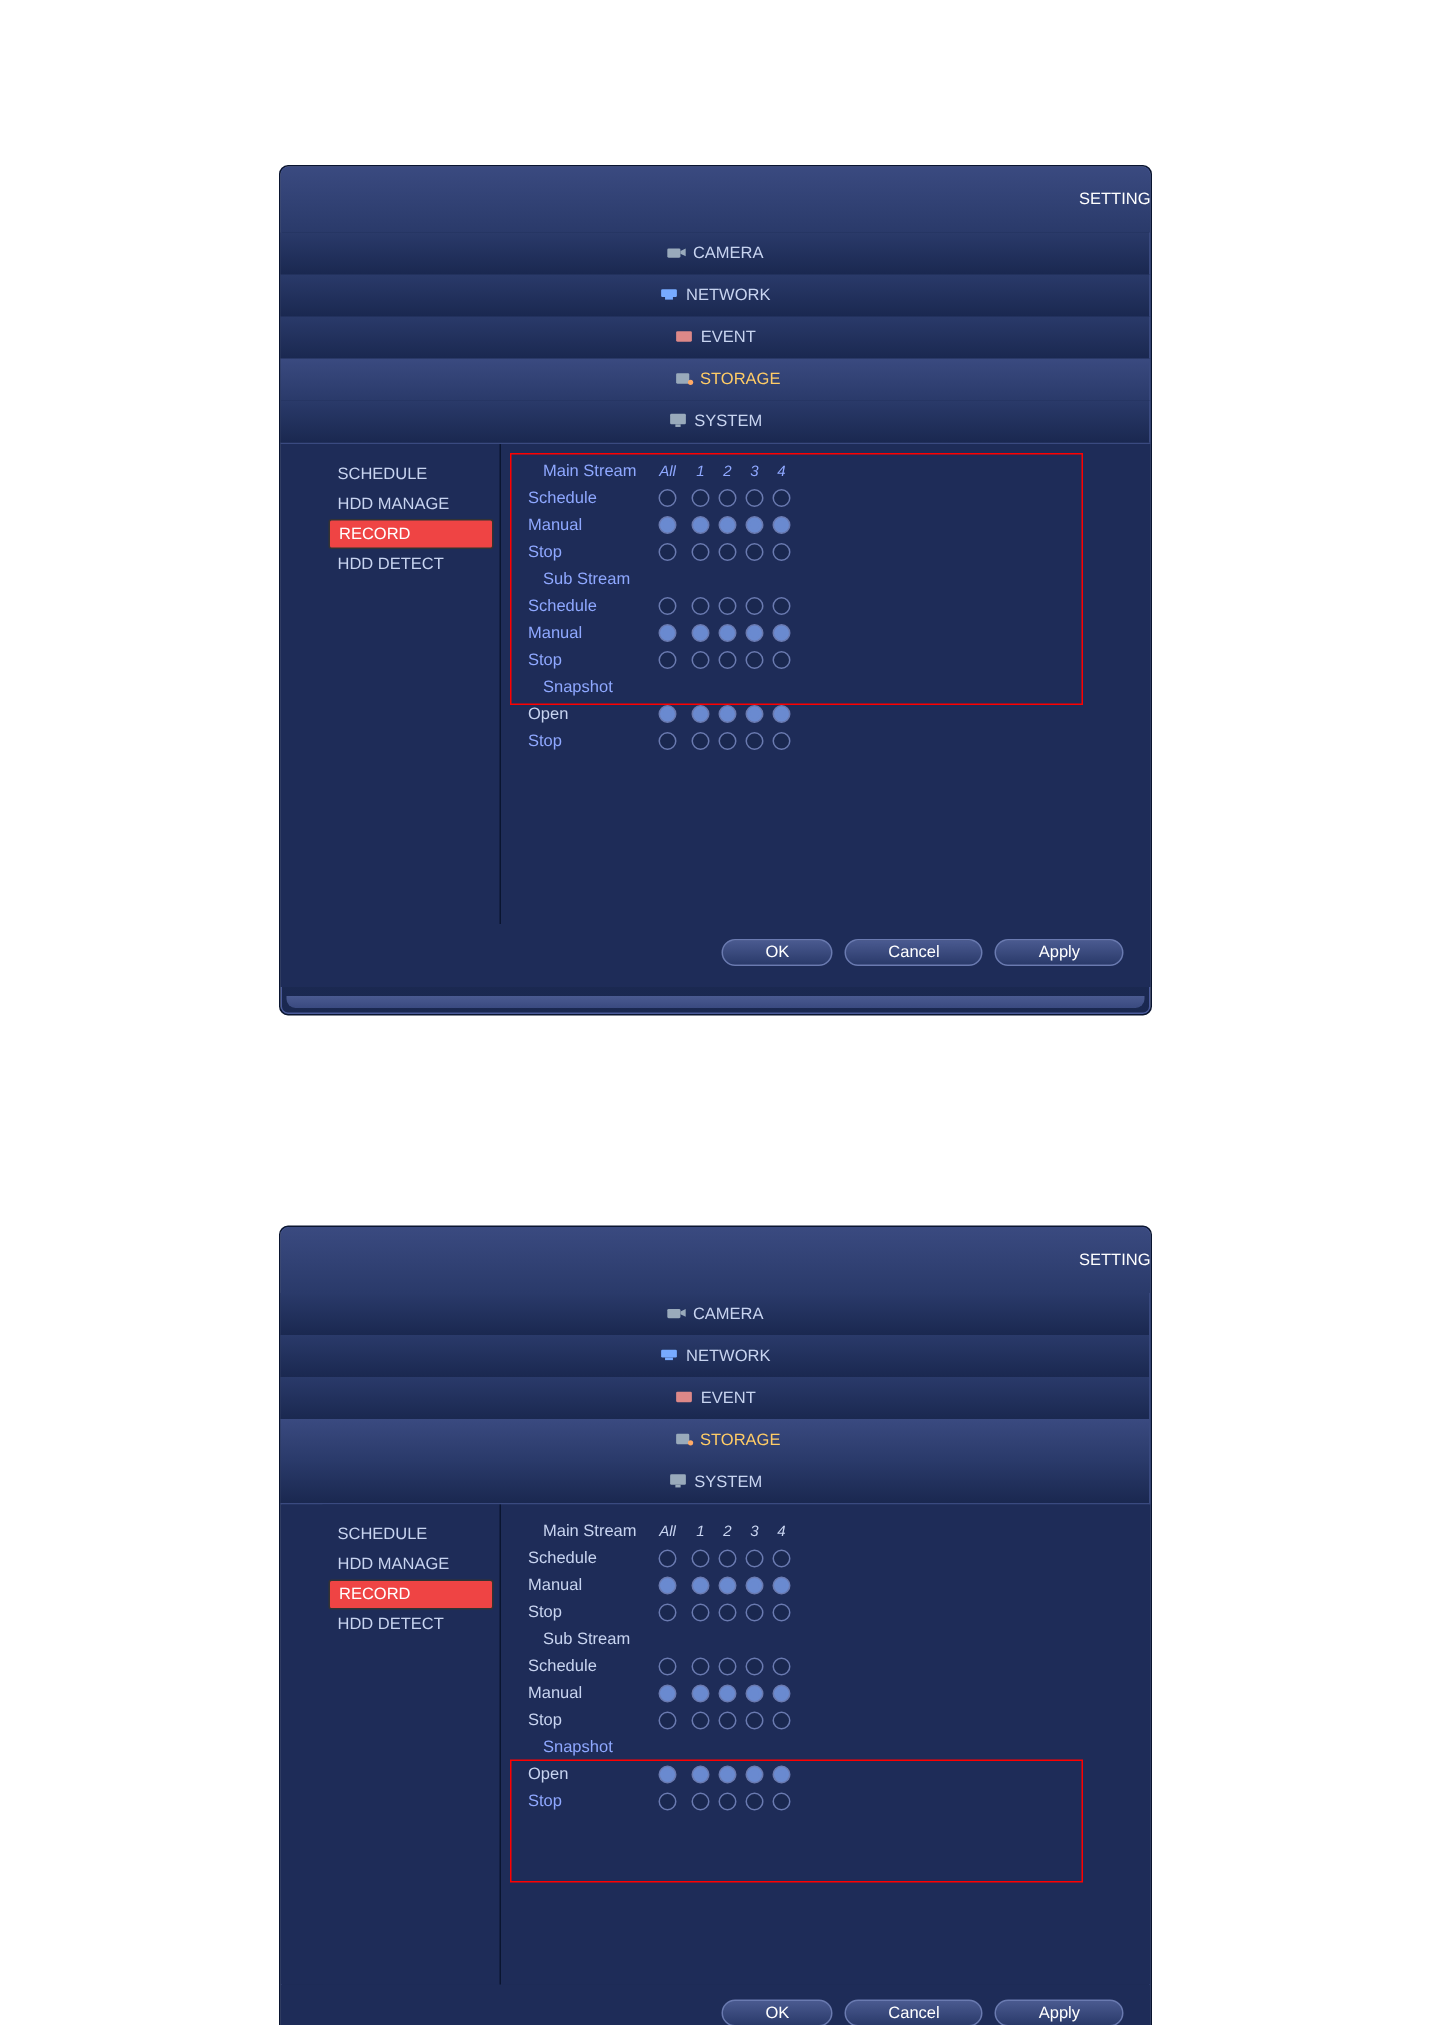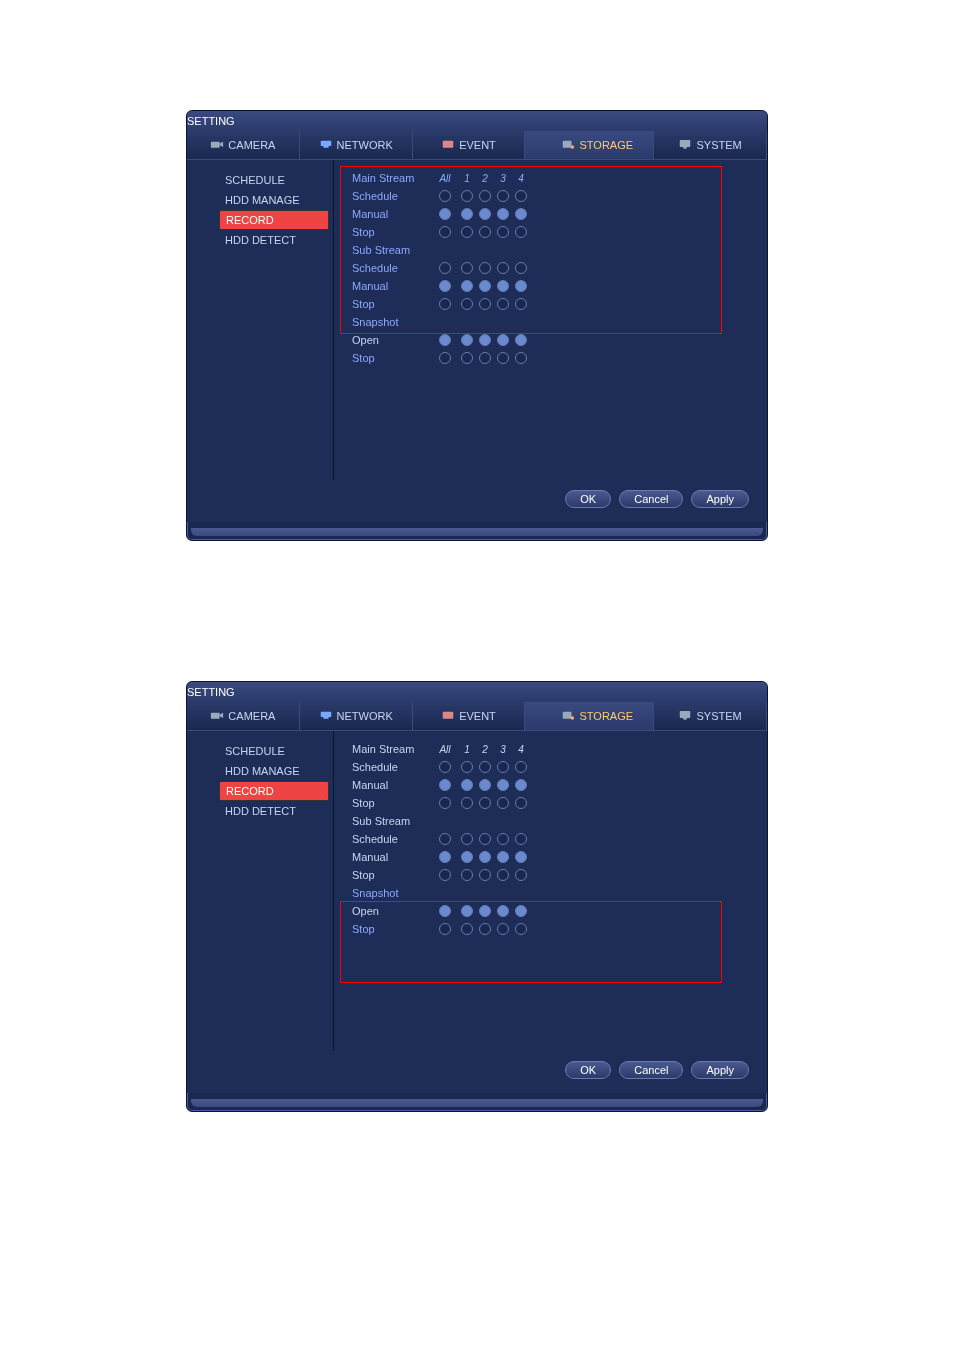--- a/index.html
+++ b/index.html
@@ -20,31 +20,32 @@
     background: linear-gradient(to bottom, #2a3a6a, #1a2850);
     border: 1px solid #0a1530;
     border-radius: 6px;
     color: #c8d4f0;
     font-size: 11px;
     margin-top: 110px;
     position: relative;
     box-shadow: inset 0 0 0 1px #4a5a9a;
   }
   .dialog-title {
-    text-align: left;
-    padding: 4px 0;
+    text-align: right;
+    padding: 16px 0;
     color: #ffffff;
     font-size: 11px;
     background: linear-gradient(to bottom, #3a4a80, #2a3a6a);
     border-radius: 6px 6px 0 0;
   }
   .tabbar {
     display: flex;
     background: #1a2850;
     border-bottom: 1px solid #3a4a80;
+    flex-direction: column;
   }
   .tab {
     flex: 1;
     display: flex;
     align-items: center;
     justify-content: center;
     gap: 4px;
     padding: 8px 4px;
     color: #c8d4f0;
     cursor: pointer;
@@ -93,20 +94,21 @@
     position: relative;
   }
   .grid {
     display: grid;
     grid-template-columns: 80px 26px 18px 18px 18px 18px;
     row-gap: 6px;
     align-items: center;
   }
   .section-header {
     color: #8fa8ff;
+    margin-left: 10px;
   }
   .col-header {
     color: #8fa8ff;
     text-align: center;
     font-size: 10px;
     font-style: italic;
   }
   .row-label {
     color: #8fa8ff;
   }
@@ -134,21 +136,21 @@
     gap: 8px;
     padding: 10px 18px 14px;
     background: #1e2c58;
     border-top: none;
   }
   .btn {
     background: linear-gradient(to bottom, #4a5a90, #2a3a6a);
     border: 1px solid #6a7ab0;
     border-radius: 10px;
     color: #ffffff;
-    padding: 2px 14px;
+    padding: 2px 28px;
     font-size: 11px;
     cursor: pointer;
     text-align: center;
   }
   .footer-bar {
     height: 8px;
     background: linear-gradient(to bottom, #4a5a90, #3a4a80);
     border-radius: 0 0 6px 6px;
     margin: 6px 4px 4px;
   }

